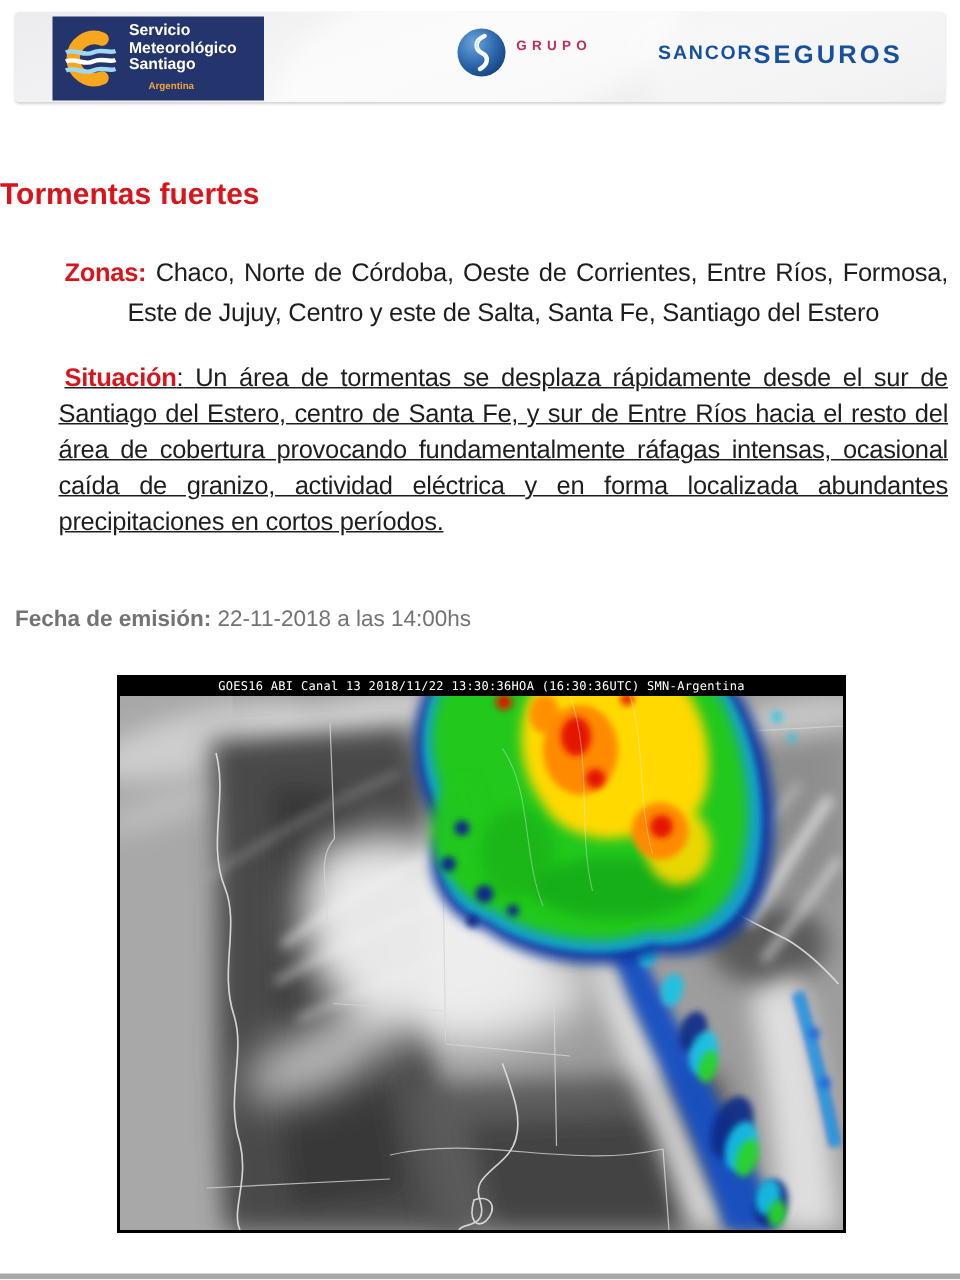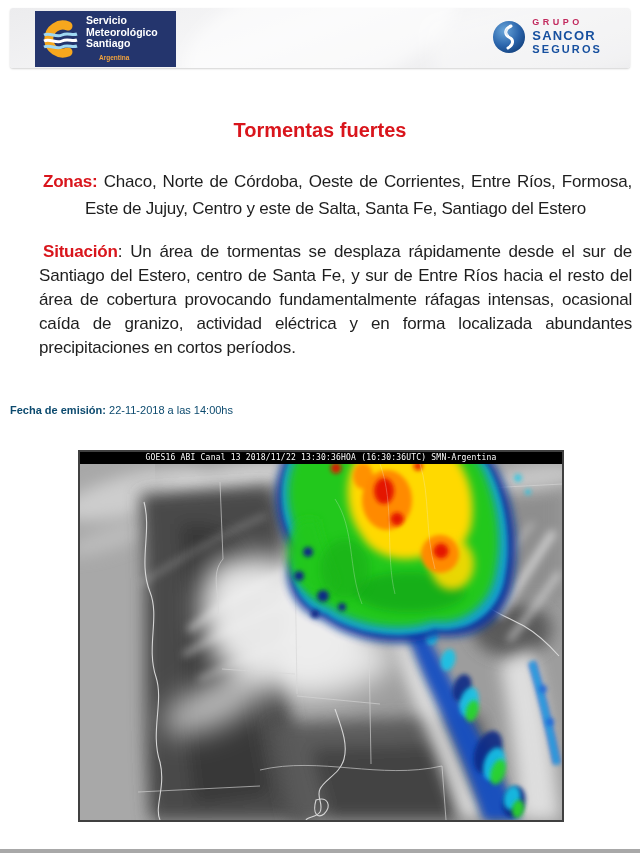--- a/index.html
+++ b/index.html
@@ -15,42 +15,42 @@
   .sheen2 { position:absolute; left:420px; top:-15px; width:230px; height:95px;
             background:rgba(255,255,255,.4); transform:rotate(-14deg); filter:blur(9px); }
 
   .smn-logo { position:absolute; left:25px; top:3px; width:141px; height:56px;
               background:#24356d; display:flex; align-items:center; }
   .smn-icon { margin-left:3px; flex:0 0 auto; }
   .smn-text { margin-left:4px; color:#ffffff; font-weight:bold; font-size:10.5px; line-height:11.5px; }
   .smn-country { color:#f2a33c; font-size:6.5px; font-weight:bold; margin-top:2px; margin-left:13px; }
 
   .sancor-logo { position:absolute; right:28px; top:10px; display:flex; align-items:center; gap:6px; }
-  .sancor-text { display:flex; flex-direction:column; }
+  .sancor-text { display:flex; flex-direction:row; }
   .sancor-group { color:#c22a5e; font-size:9px;   font-weight:bold; letter-spacing:3.5px; line-height:1; }
-  .sancor-name  { color:#17509f; font-size:13px;  font-weight:bold; letter-spacing:1.2px; line-height:1; margin-top:2px; }
-  .sancor-type  { color:#17509f; font-size:11px;font-weight:bold; letter-spacing:2.1px; line-height:1; margin-top:2px;text-align:right; }
+  .sancor-name  { color:#17509f; font-size:13px;  font-weight:bold; letter-spacing:1.2px; line-height:1; margin-top:2px;margin-left:44px; }
+  .sancor-type  { color:#17509f; font-size:17px;font-weight:bold; letter-spacing:2.1px; line-height:1; margin-top:2px;text-align:right; }
 
   
-  .title { position:absolute; left:0; top:119px; width:100%; text-align:center;
+  .title { position:absolute; left:0; top:119px; width:100%; text-align:left;
            color:#d9151c; font-size:20px; font-weight:bold; }
   .para { color:#1e1e1e; font-size:17px; letter-spacing:-0.2px;margin-left:31px; }
   .red  { color:#d9151c; font-weight:bold; }
   .zonas { position:absolute; left:8px; right:8px; top:168px; line-height:27px;
            text-align:justify; text-align-last:center; text-indent:4px; }
   .situ  { position:absolute; left:8px; right:8px; top:240px; line-height:24px; text-align:justify; }
-  .situ p { margin:0; text-indent:4px; }
+  .situ p { margin:0; text-indent:4px;text-decoration:underline; }
   .situ p + p { text-indent:0; }
-  .meta { position:absolute; left:10px; font-size:11px; color:#0c4a6e; }
+  .meta { position:absolute; left:10px; font-size:15px; color:#737373; }
   .meta .lbl { font-weight:bold; }
   .meta1 { top:404px; } .meta2 { top:426px; }
 
   
   .figure { position:absolute; left:78px; top:450px; width:486px; height:372px;
-            border:2px solid #404040; background:#9d9d9d; box-sizing:border-box; }
+            border:2px solid #000000; background:#9d9d9d; box-sizing:border-box; }
   .figure .caption { height:12px; background:#000; color:#fff;
             font-family:"DejaVu Sans Mono",monospace; font-size:8px; line-height:12px;
             text-align:center; letter-spacing:.2px; white-space:nowrap; overflow:hidden; }
   .figure svg.sat { display:block; width:482px; height:356px; }
 
   .bottom-bar { position:absolute; left:0; bottom:0; width:640px; height:4px; background:#a8a8a8; }
 </style>
 </head>
 <body>
 

